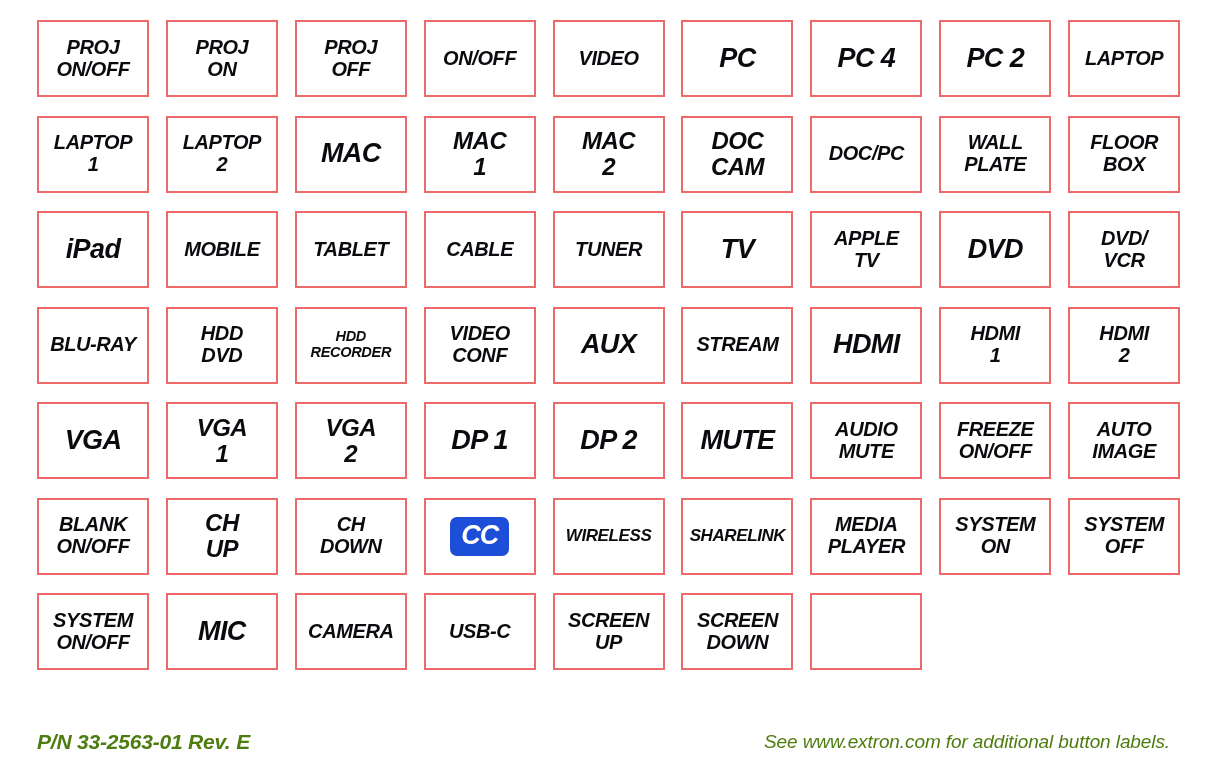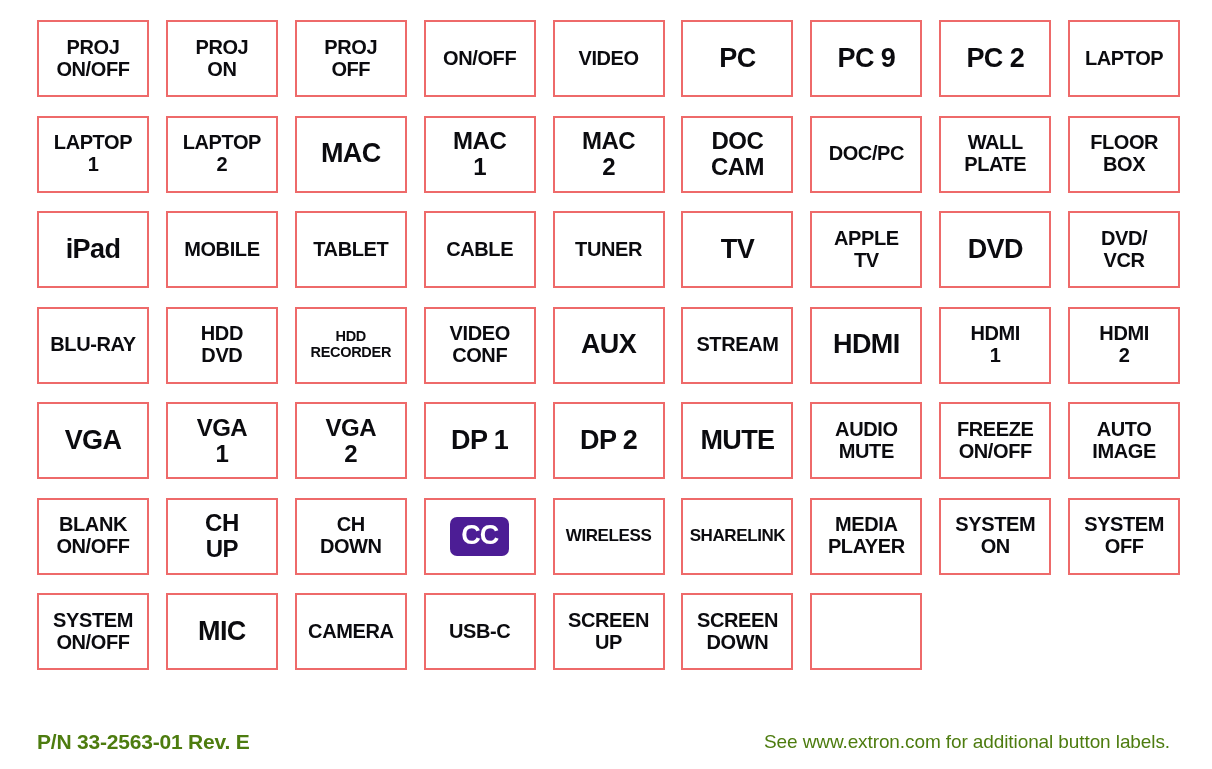--- a/index.html
+++ b/index.html
@@ -15,20 +15,21 @@
     -webkit-font-smoothing: antialiased;
     position: relative;
     overflow: hidden;
   }
 
   #sheet {
     position: absolute;
     left: 0; top: 0;
     width: 1128px;
     height: 769px;
+    font-style: italic;
   }
 
   #label-grid {
     position: absolute;
     left: 37px;
     top: 20px;
     width: 1135px;
     display: grid;
     grid-template-columns: repeat(9, 112px);
     grid-template-rows: repeat(7, 77px);
@@ -59,21 +60,21 @@
 
   
   .sz-xl .btn-label { font-size: 27px; letter-spacing: -0.6px; text-align: center; }
   .sz-lg .btn-label { font-size: 24px; letter-spacing: -0.5px; }
   .sz-md .btn-label { font-size: 20px; letter-spacing: -0.4px; }
   .sz-sm .btn-label { font-size: 17px; letter-spacing: -0.4px; }
   .sz-xs .btn-label { font-size: 14.5px; letter-spacing: -0.3px; }
 
   
   .cc-badge {
-    background: #4c1d95;
+    background: #1d4ed8;
     color: #ffffff;
     border-radius: 7px;
     font-weight: bold;
     font-size: 27px;
     letter-spacing: -1.2px;
     line-height: 1;
     padding: 5px 11px 7px 11px;
     display: inline-block;
     font-family: "Liberation Sans", sans-serif;
   }
@@ -123,21 +124,21 @@
       <div class="btn sz-md">
         <span class="btn-label">ON/OFF</span>
       </div>
       <div class="btn sz-md">
         <span class="btn-label">VIDEO</span>
       </div>
       <div class="btn sz-xl">
         <span class="btn-label">PC</span>
       </div>
       <div class="btn sz-xl">
-        <span class="btn-label">PC 9</span>
+        <span class="btn-label">PC 4</span>
       </div>
       <div class="btn sz-xl">
         <span class="btn-label">PC 2</span>
       </div>
       <div class="btn sz-md">
         <span class="btn-label">LAPTOP</span>
       </div>
       <div class="btn sz-md">
         <span class="btn-label">LAPTOP
 1</span>

